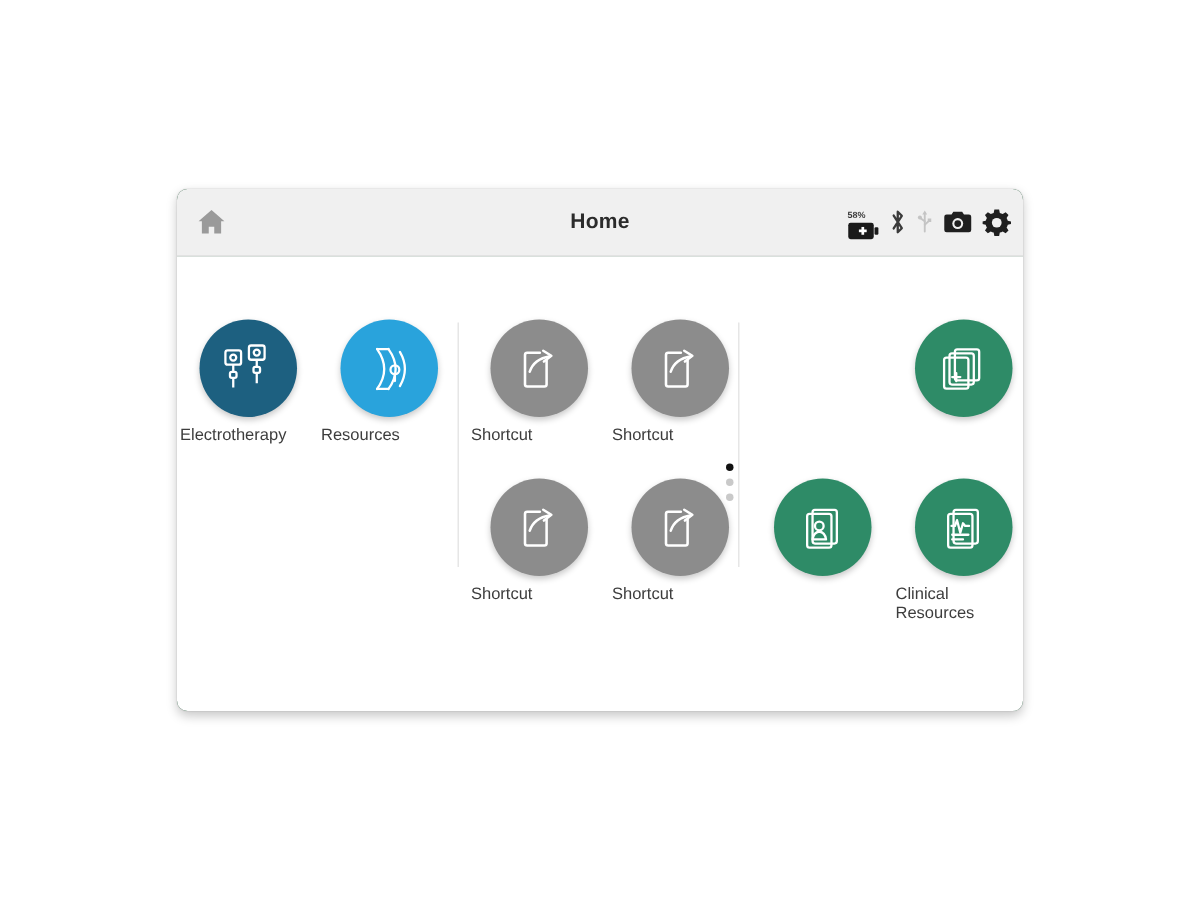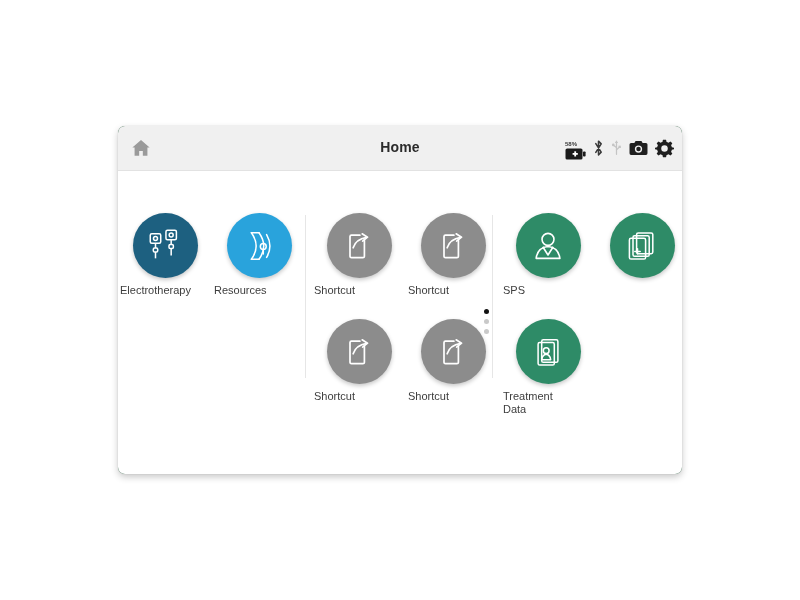--- a/index.html
+++ b/index.html
@@ -297,30 +297,20 @@
       </div>
       <div class="tile-label">Shortcut</div>
     </div>
 
     <div id="page-dots">
       <div class="dot dot-active"></div>
       <div class="dot dot-inactive"></div>
       <div class="dot dot-inactive"></div>
     </div>
 
-    <div class="tile" style="left:385px; top:42px;">
-      <div class="tile-circle c-green">
-        <svg width="38" height="38" viewBox="0 0 40 40" fill="none" stroke="#ffffff" stroke-width="1.7" stroke-linejoin="round">
-          <circle cx="20" cy="13" r="6.3"></circle>
-          <path d="M7.5 33 Q9 21.5 20 20.5 Q31 21.5 32.5 33 Z"></path>
-          <path d="M14.5 20.8 L20 29.5 L25.5 20.8"></path>
-        </svg>
-      </div>
-      <div class="tile-label">SPS</div>
-    </div>
 
     <div class="tile" style="left:479px; top:42px;">
       <div class="tile-circle c-green">
         <svg width="36" height="36" viewBox="0 0 40 40" fill="none" stroke="#ffffff" stroke-width="1.7" stroke-linejoin="round" stroke-linecap="round">
           <rect x="14" y="5.5" width="18" height="23" rx="1.8"></rect>
           <rect x="10" y="8.5" width="18" height="23" rx="1.8"></rect>
           <rect x="6" y="11.5" width="18" height="23" rx="1.8"></rect>
           <line x1="15" y1="23" x2="15" y2="29"></line>
           <line x1="12" y1="26" x2="18" y2="26"></line>
         </svg>
@@ -329,19 +319,30 @@
 
     <div class="tile" style="left:385px; top:148px;">
       <div class="tile-circle c-green">
         <svg width="36" height="36" viewBox="0 0 40 40" fill="none" stroke="#ffffff" stroke-width="1.7" stroke-linejoin="round">
           <rect x="13" y="6.5" width="18" height="25" rx="1.8"></rect>
           <rect x="9" y="9.5" width="18" height="25" rx="1.8"></rect>
           <circle cx="18" cy="18.5" r="3.2"></circle>
           <path d="M13 28.5 Q13.8 23.2 18 22.6 Q22.2 23.2 23 28.5 Z"></path>
         </svg>
       </div>
-      <div class="tile-label">Treatment
-Data</div>
-    </div>
-
+    </div>
+
+    <div class="tile" style="left:479px; top:148px;">
+      <div class="tile-circle c-green">
+        <svg width="36" height="36" viewBox="0 0 40 40" fill="none" stroke="#ffffff" stroke-width="1.7" stroke-linejoin="round" stroke-linecap="round">
+          <rect x="13" y="6.5" width="18" height="25" rx="1.8"></rect>
+          <rect x="9" y="9.5" width="18" height="25" rx="1.8"></rect>
+          <path d="M11.5 18.5 L14 18.5 L15.6 14.2 L18 23.5 L20 16.5 L21.6 18.5 L24.5 18.5"></path>
+          <line x1="12" y1="25" x2="24" y2="25"></line>
+          <line x1="12" y1="28.5" x2="20" y2="28.5"></line>
+        </svg>
+      </div>
+      <div class="tile-label">Clinical
+Resources</div>
+    </div>
 
   </div>
 </div>
 
 </body></html>

